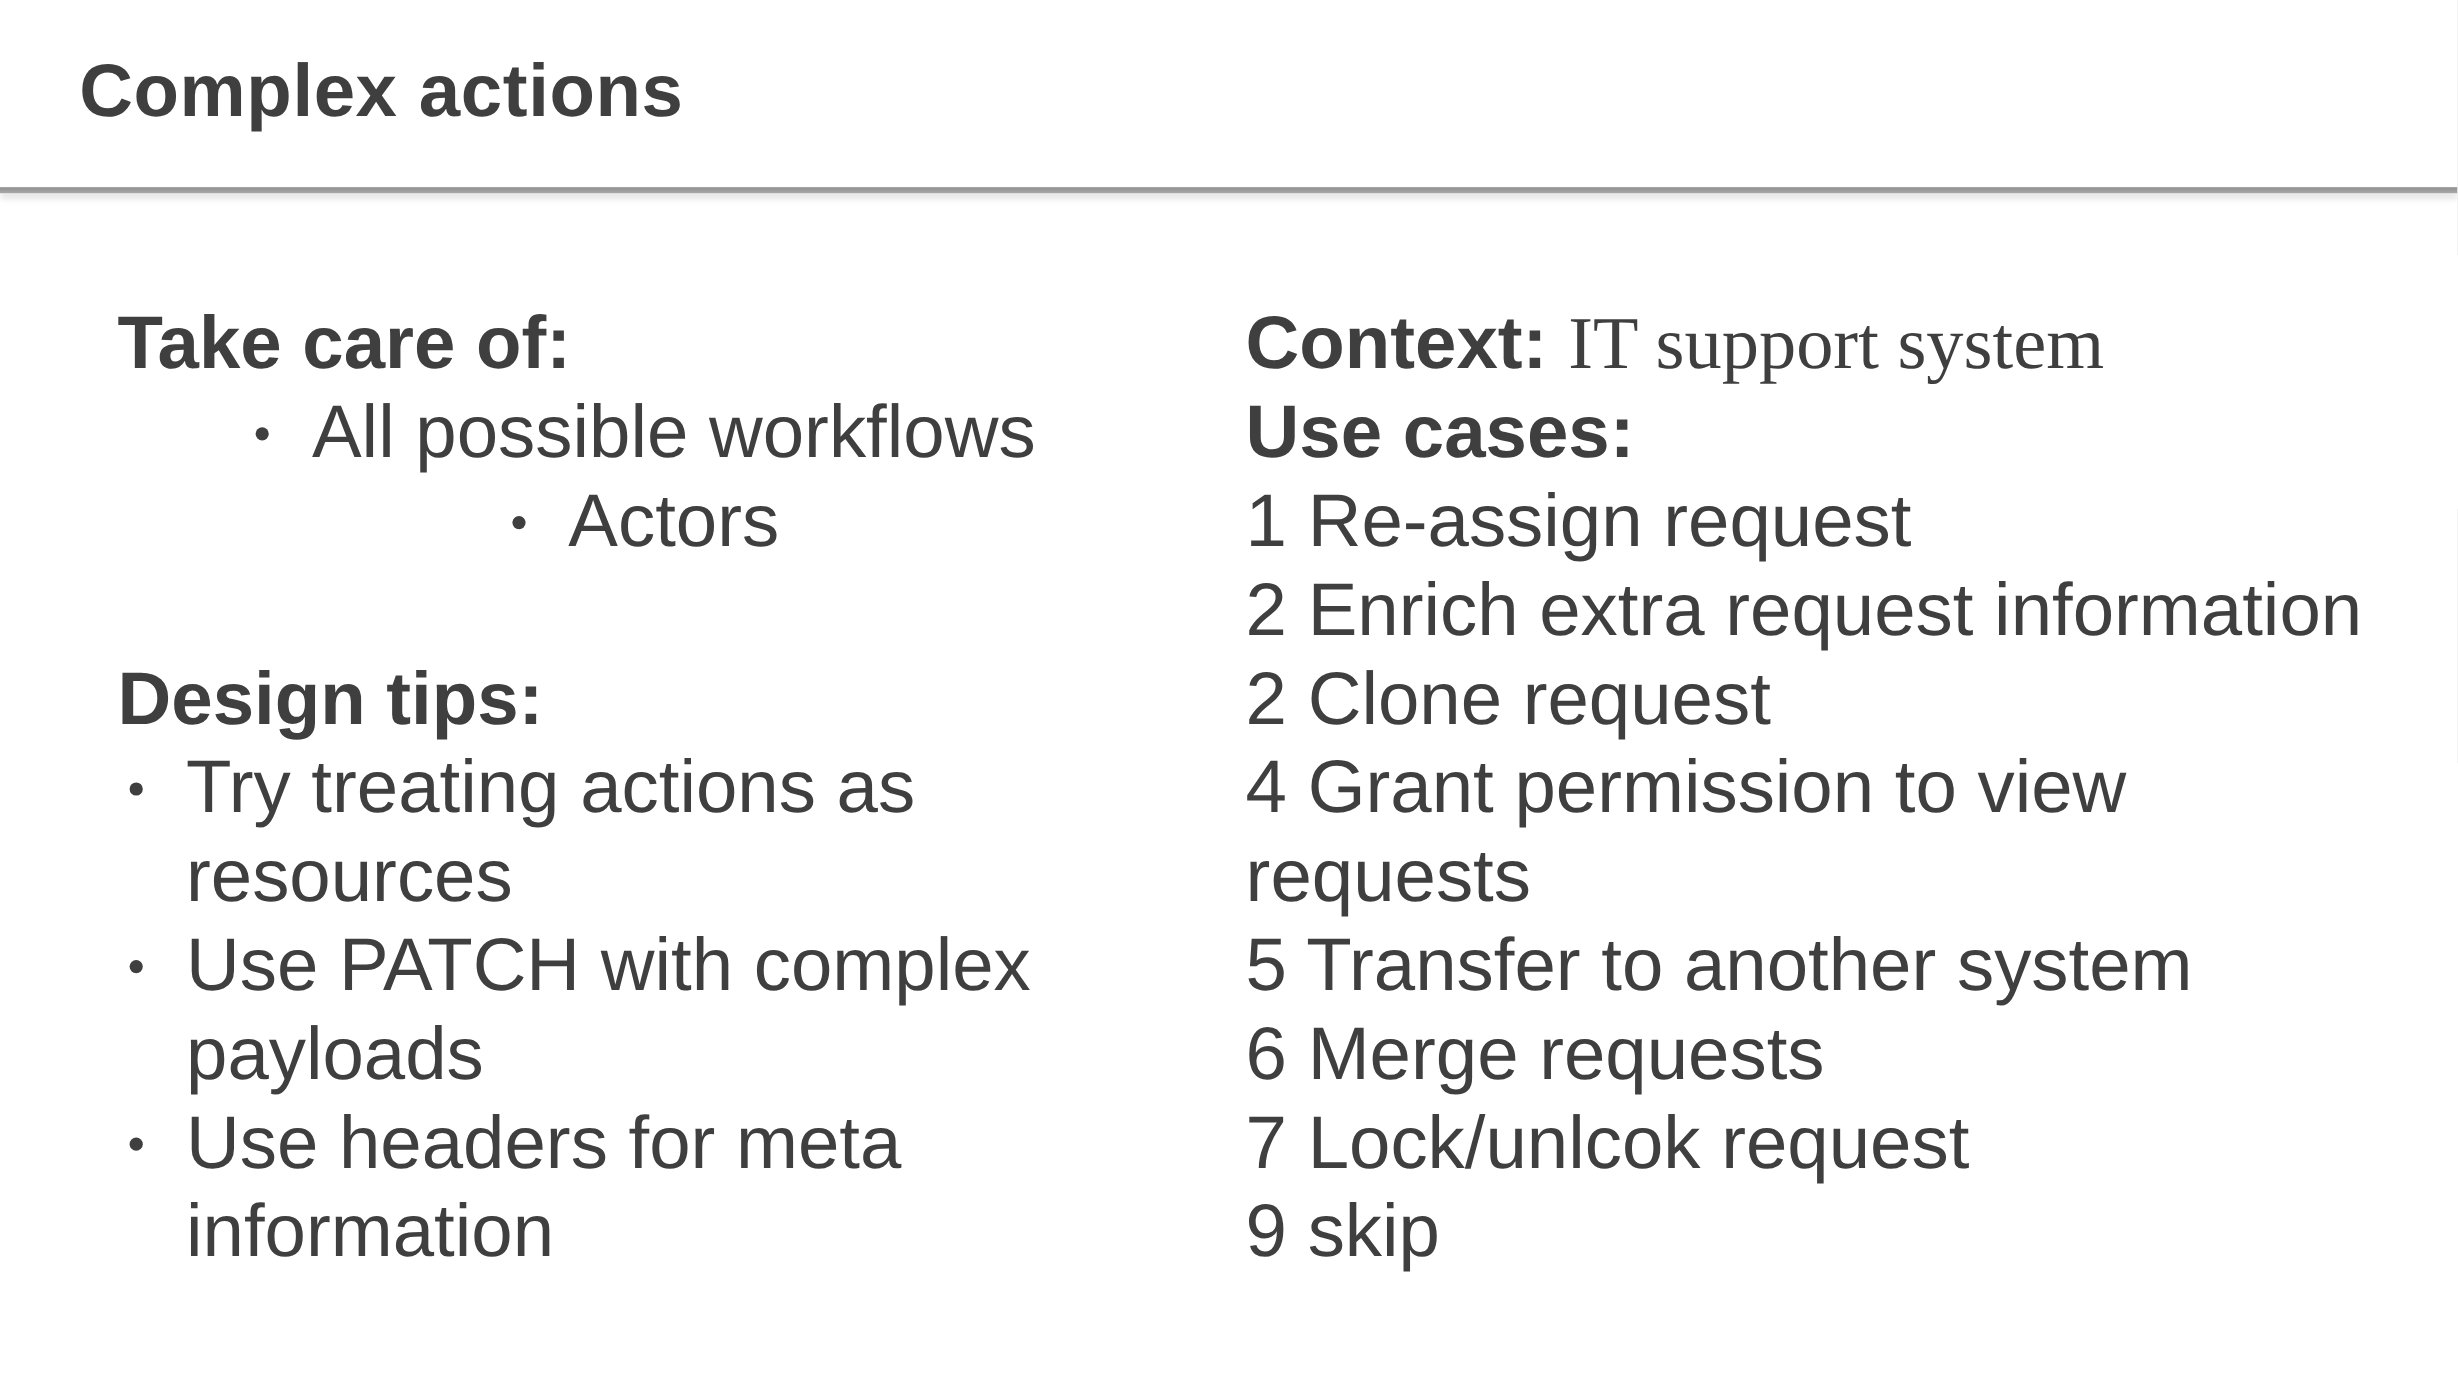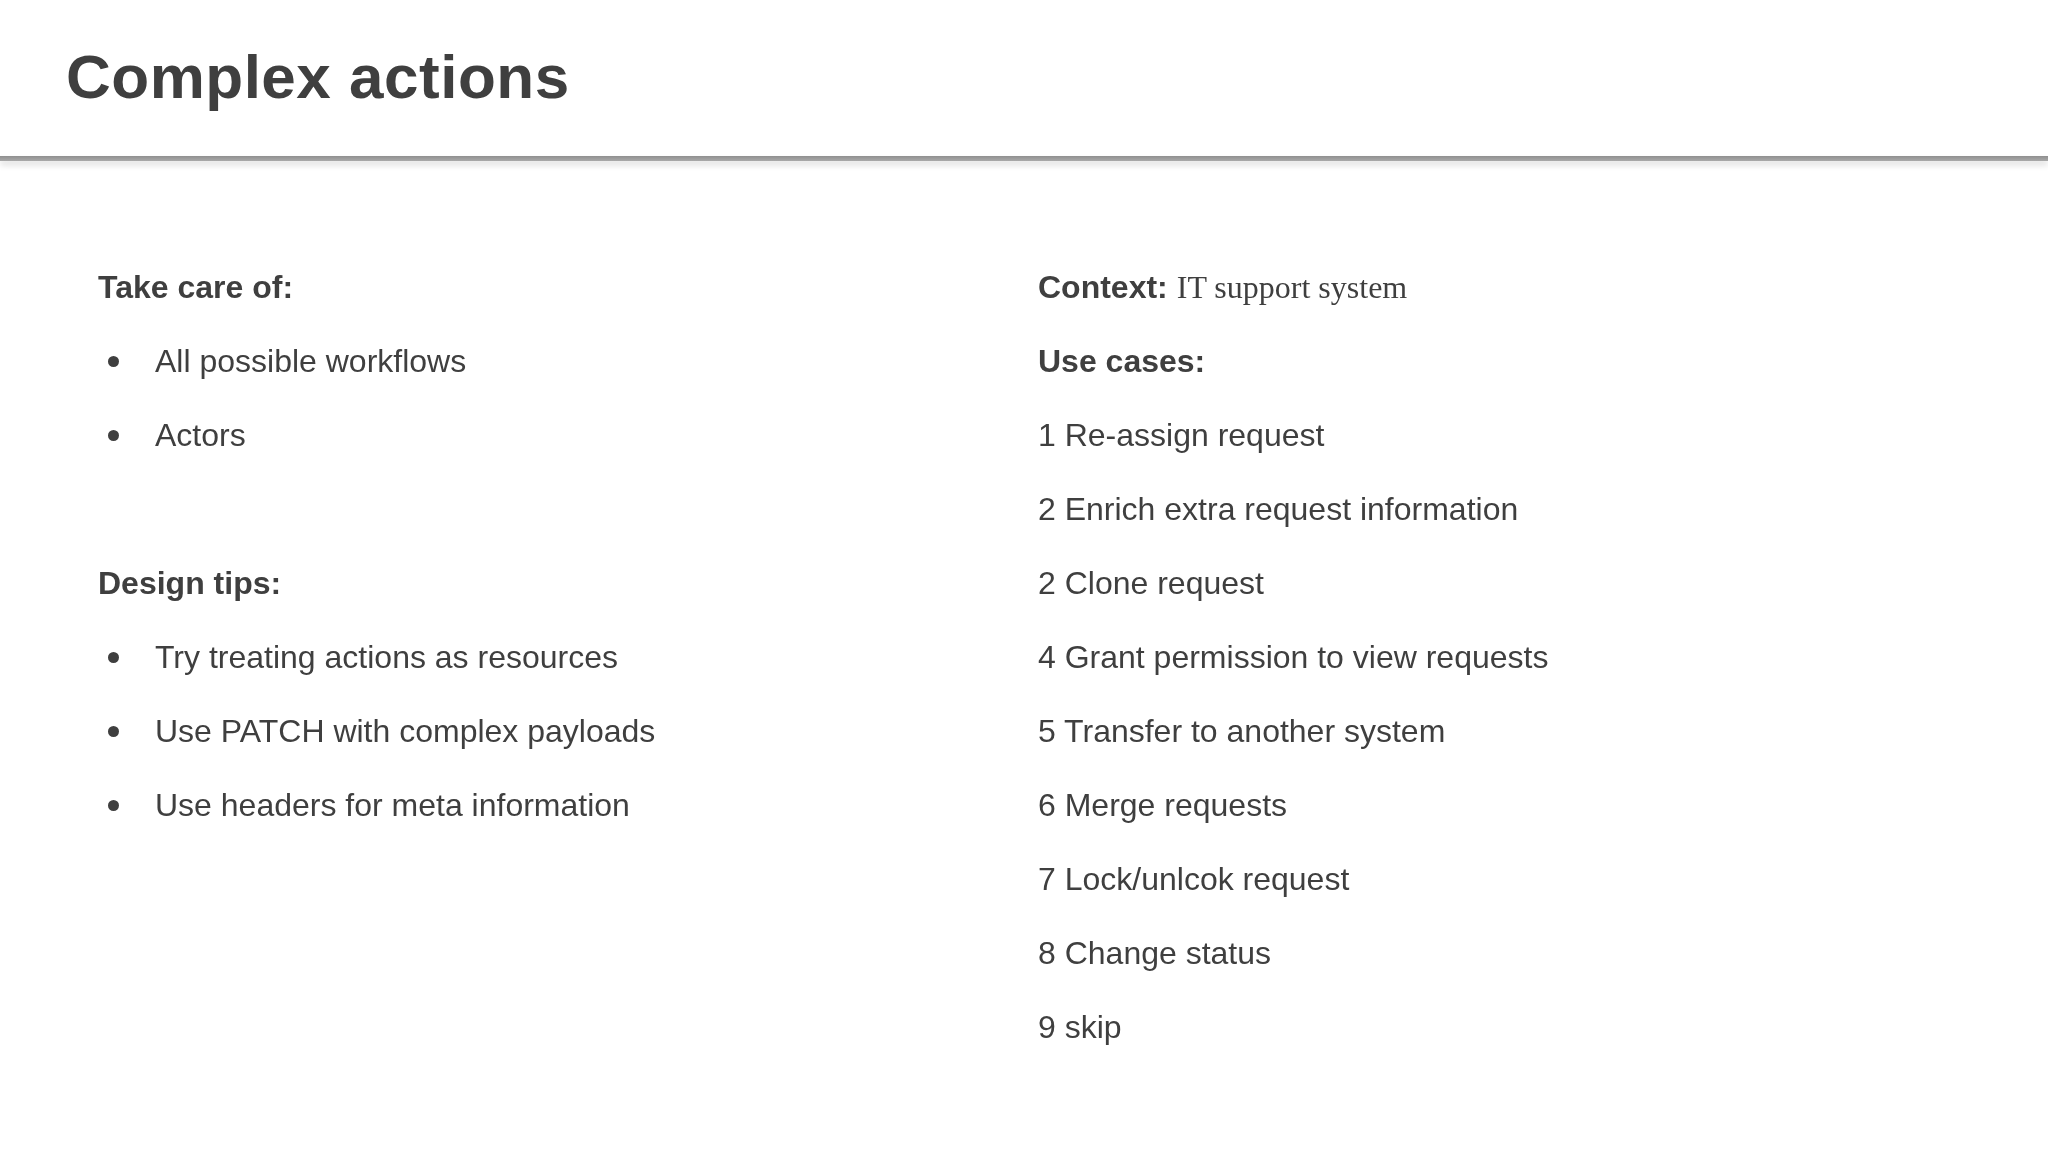--- a/index.html
+++ b/index.html
@@ -33,28 +33,28 @@
     left: 0;
     top: 156px;
     width: 100%;
     height: 5px;
     background: linear-gradient(#8f8f8f, #a9a9a9);
     box-shadow: 0 4px 6px rgba(0,0,0,0.14);
   }
   .col {
     position: absolute;
     top: 250px;
-    font-size: 32px;
+    font-size: 62px;
     line-height: 74px;
     color: var(--text);
   }
   .col-left  { left: 98px;  width: 870px; }
   .col-right { left: 1038px; width: 940px; }
   .heading { font-weight: bold; }
-  .bullet-row { display: flex; align-items: flex-start; }
+  .bullet-row { display: flex; align-items: flex-start; justify-content: center; }
   .dot {
     flex: none;
     width: 11px;
     height: 11px;
     border-radius: 50%;
     background: var(--text);
     margin: 32px 36px 0 10px;
   }
   .spacer { height: 74px; }
   .ctx-value { font-weight: normal; margin-left: 0.28em; font-family: Liberation Serif, serif; }
@@ -113,19 +113,18 @@
     <div class="heading">Use cases:</div>
 
     <div>
         <div>1 Re-assign request</div>
         <div>2 Enrich extra request information</div>
         <div>2 Clone request</div>
         <div>4 Grant permission to view requests</div>
         <div>5 Transfer to another system</div>
         <div>6 Merge requests</div>
         <div>7 Lock/unlcok request</div>
-        <div>8 Change status</div>
         <div>9 skip</div>
       </div>
 
   </div>
 
 </div>
 
 </body></html>

